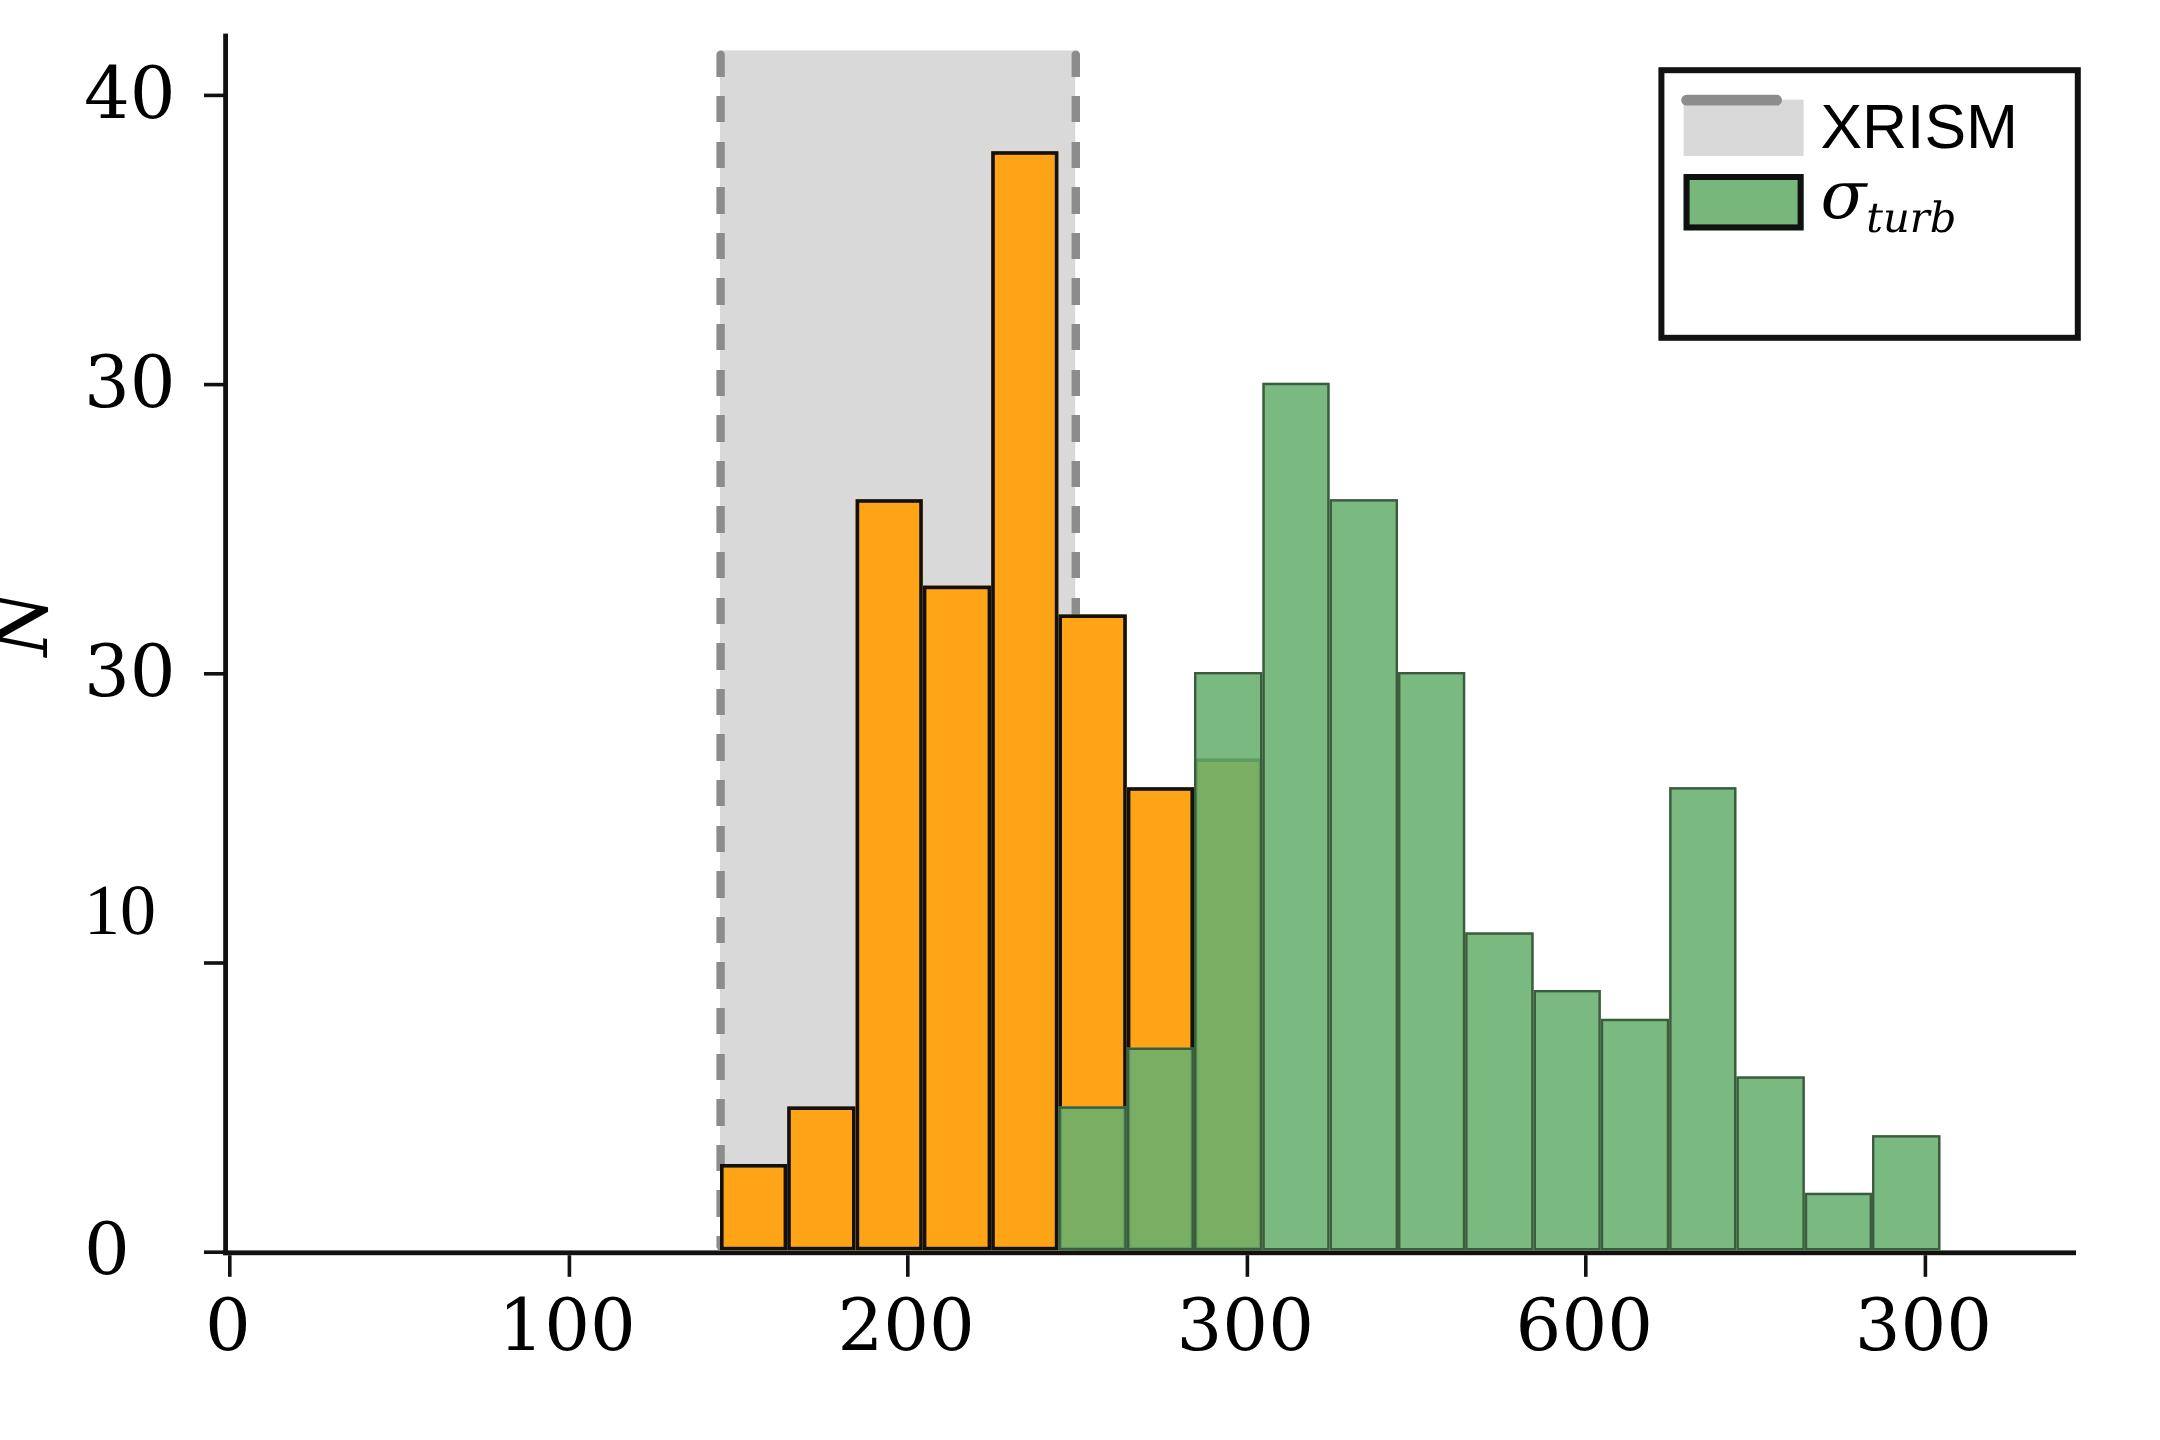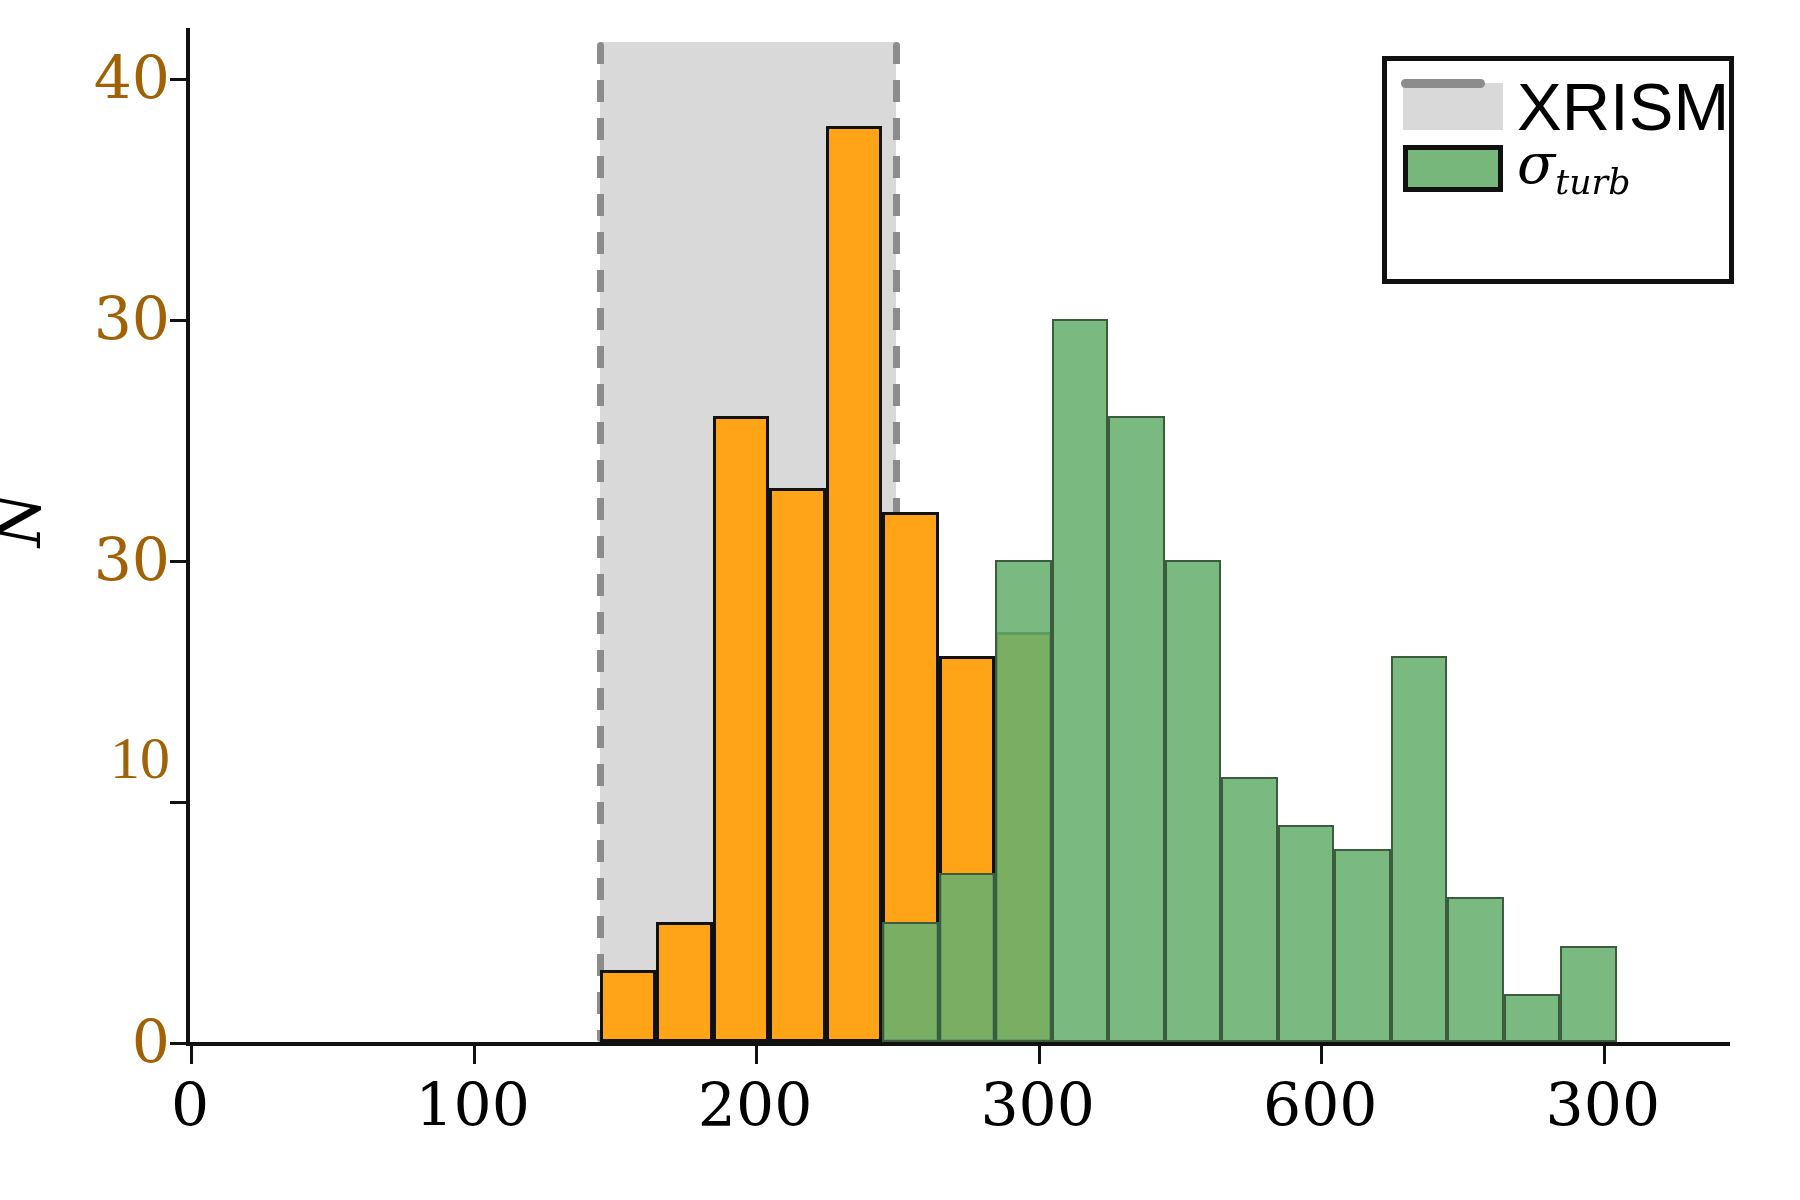--- a/index.html
+++ b/index.html
@@ -11,22 +11,22 @@
   #plot-inner{position:absolute;left:0;top:0;width:100%;height:100%;}
 
   
   #y-spine{position:absolute;left:-4px;top:-14px;width:4px;height:1018px;background:#111;}
   #x-spine{position:absolute;left:-4px;top:1000px;width:1544px;height:4px;background:#111;}
 
   .ytick{position:absolute;left:-20px;width:18px;height:3px;background:#111;}
   .xtick{position:absolute;top:1004px;width:3px;height:18px;background:#111;}
 
   
-  .ylab{position:absolute;font-family:"DejaVu Serif",serif;font-size:60px;color:#a16207;
-        text-align:right;line-height:1;transform:translateY(-50%);}
+  .ylab{position:absolute;font-family:"DejaVu Serif",serif;font-size:60px;color:#000000;
+        text-align:left;line-height:1;transform:translateY(-50%);}
   .xlab{position:absolute;font-family:"DejaVu Serif",serif;font-size:60px;color:#000;
         text-align:center;transform:translateX(-50%);}
 
   
   #ylabel{position:absolute;left:18px;top:520px;font-family:"DejaVu Serif",serif;
           font-size:62px;font-style:italic;color:#000;transform:translate(-50%,-50%) rotate(-90deg);}
   #xlabel{position:absolute;left:900px;top:1120px;font-family:"DejaVu Serif",serif;
           font-size:60px;font-style:italic;color:#000;transform:translateX(-50%);}
 
   
@@ -43,21 +43,21 @@
   #legend{position:absolute;left:1382px;top:56px;width:352px;height:228px;
           background:#fff;border:5px solid #111;box-sizing:border-box;
           padding:14px 16px 10px 16px;}
   .lg-row{display:flex;align-items:center;height:62px;}
   .lg-patch{position:relative;width:100px;height:47px;box-sizing:border-box;margin-right:14px;flex:none;}
   .lg-xrism{background:#d9d9d9;}
   .lg-xrism .lg-line{position:absolute;left:-2px;top:-4px;width:84px;height:9px;
                      background:#8c8c8c;border-radius:5px;}
   .lg-orange{background:#FFA317;border:5px solid #111;}
   .lg-green{background:rgba(104,175,110,0.9);border:5px solid #111;}
-  .lg-text{font-size:67px;color:#000;font-family:"Liberation Sans",sans-serif;line-height:1;}
+  .lg-text{font-size:52px;color:#000;font-family:"Liberation Sans",sans-serif;line-height:1;}
   .lg-math{font-family:"DejaVu Serif",serif;font-style:italic;font-size:56px;color:#000;line-height:1;}
   .lg-math sub{font-size:0.62em;font-style:italic;vertical-align:-0.32em;}
 </style>
 </head>
 <body>
 
 <div id="root">
 
   <div id="ylabel">N</div>
 

